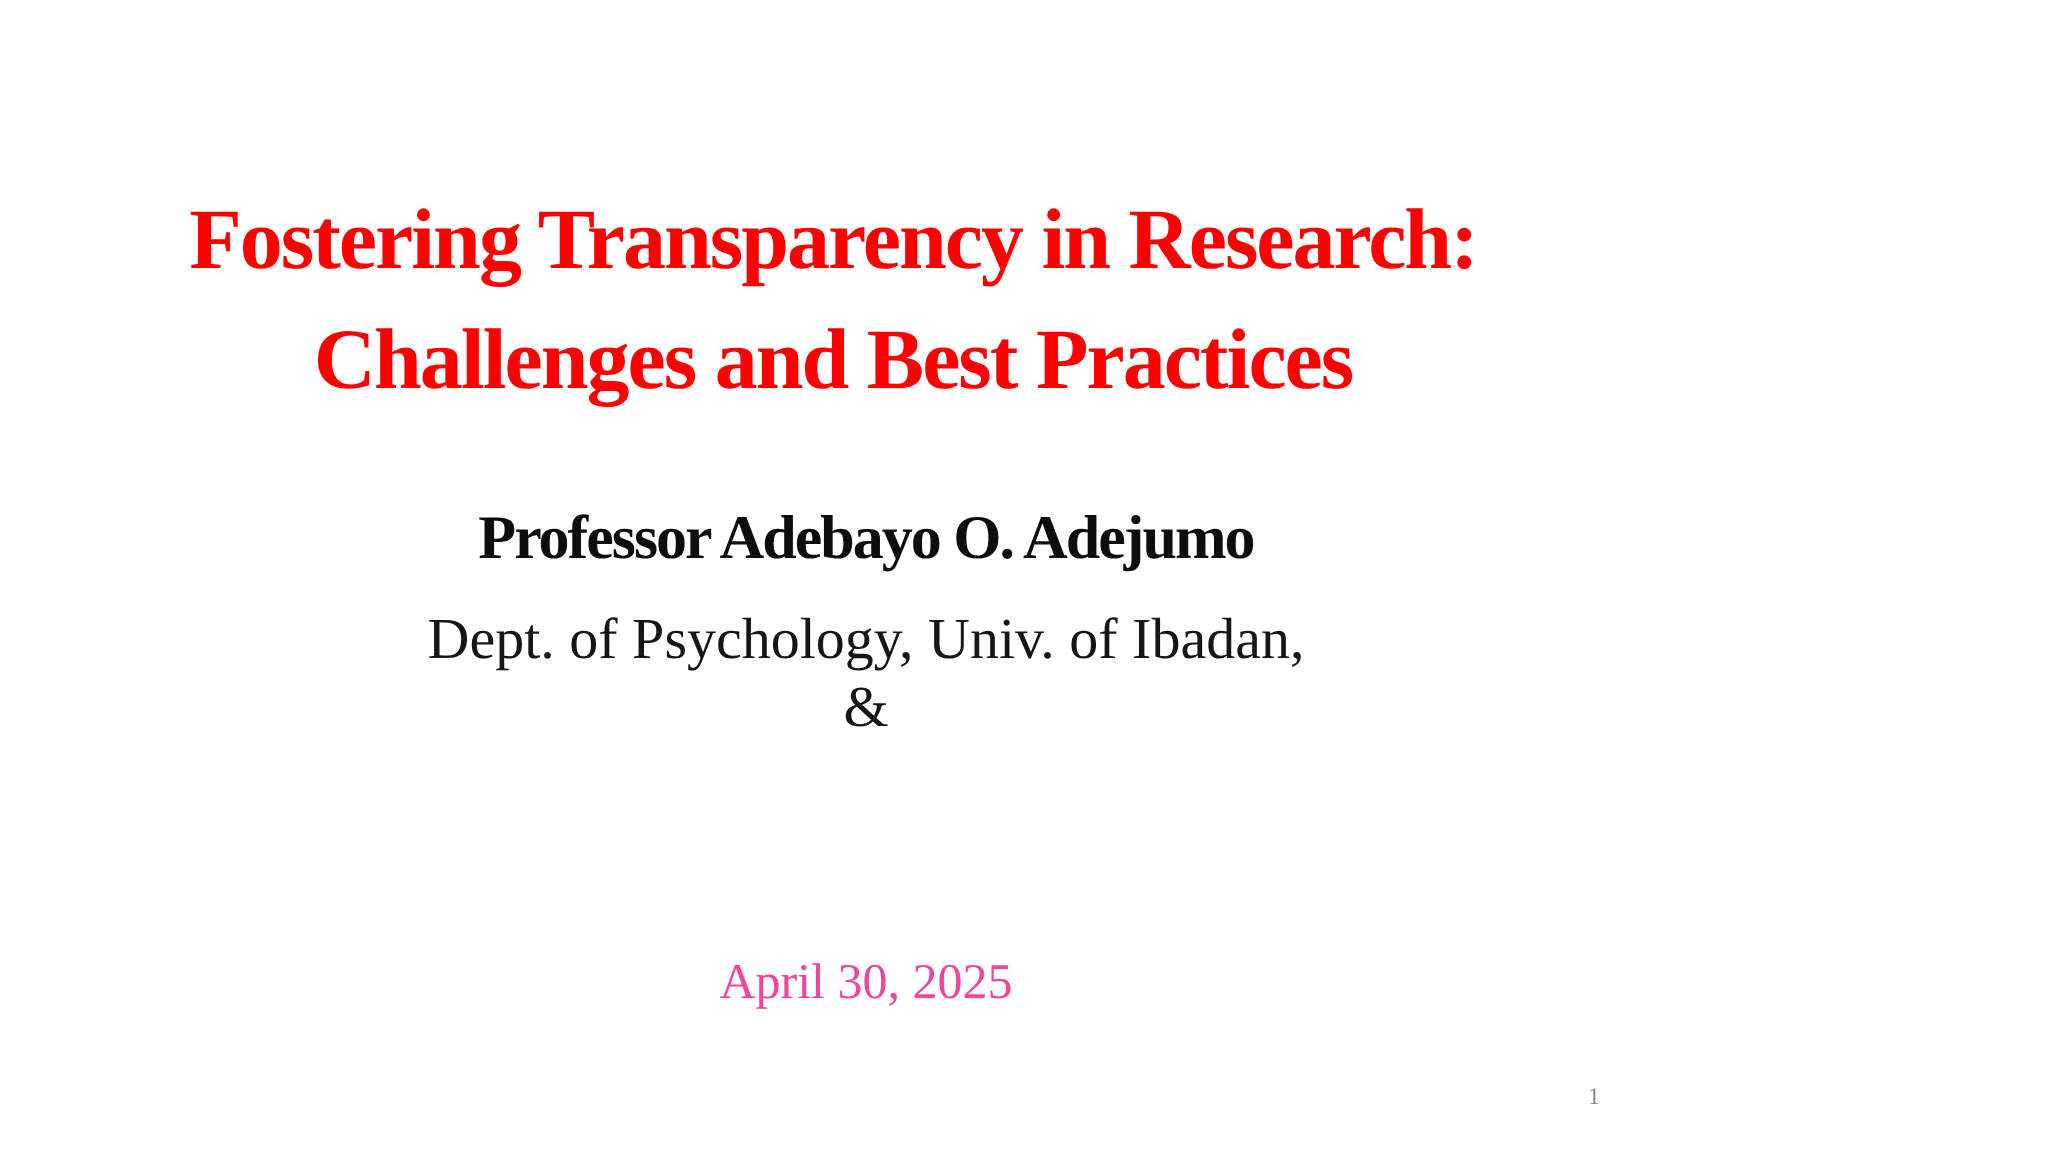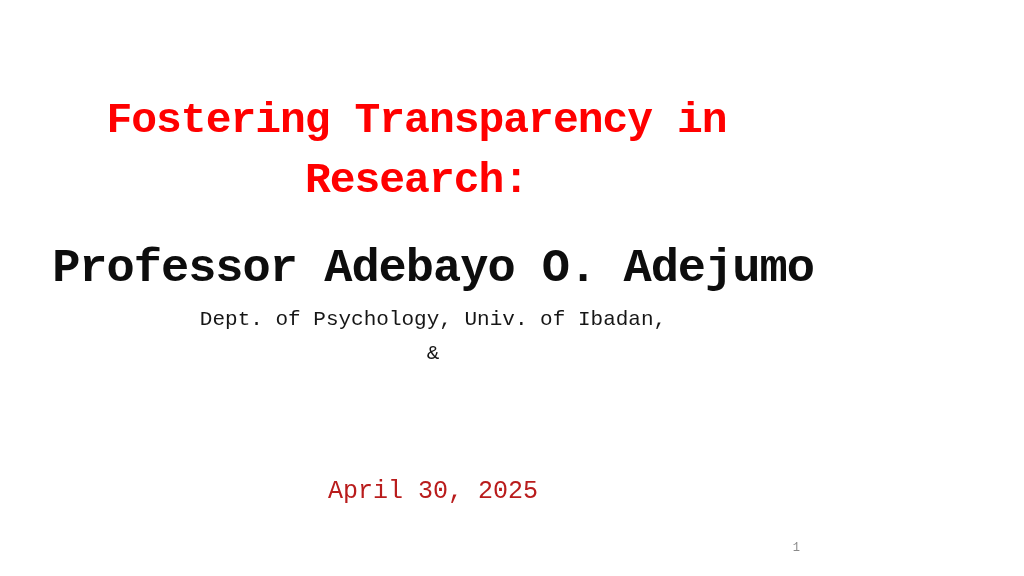--- a/index.html
+++ b/index.html
@@ -6,81 +6,82 @@
     margin: 0;
     padding: 0;
     background: #ffffff;
   }
   .slide {
     position: relative;
     width: 878px;
     height: 576px;
     background: #ffffff;
     overflow: hidden;
-    font-family: Liberation Mono, monospace;
+    font-family: Liberation Serif, serif;
   }
   .title-block {
     position: absolute;
     top: 91px;
     left: 0;
     right: 45px;
     text-align: center;
     font-weight: bold;
     font-size: 43px;
     line-height: 60px;
     letter-spacing: -1px;
   }
   .presenter {
     position: absolute;
     top: 241px;
     left: 0;
     right: 12px;
     text-align: center;
     font-weight: bold;
-    font-size: 47px;
+    font-size: 31px;
     line-height: 56px;
     letter-spacing: -1px;
     color: #0d0d0d;
   }
   .affiliation-block {
     position: absolute;
     top: 303px;
     left: 0;
     right: 12px;
     text-align: center;
-    font-size: 21px;
+    font-size: 29px;
     line-height: 34px;
     color: #161616;
   }
   .date-line {
     position: absolute;
     top: 475px;
     left: 0;
     right: 12px;
     text-align: center;
     font-size: 25px;
     line-height: 34px;
-    color: #b91c1c;
+    color: #ec4899;
   }
   .page-number {
     position: absolute;
     top: 540px;
     right: 78px;
     font-size: 12px;
     line-height: 16px;
     color: #8a8a8a;
   }
 </style>
 </head>
 <body>
 
 <div class="slide">
 
   <div class="title-block" style="color: rgb(255, 0, 0);">
     <div>Fostering Transparency in Research:</div>
+    <div>Challenges and Best Practices</div>
   </div>
 
   <div class="presenter">Professor Adebayo O. Adejumo</div>
 
   <div class="affiliation-block">
     <div>Dept. of Psychology, Univ. of Ibadan,</div>
     <div>&amp;</div>
   </div>
 
   <div class="date-line">April 30, 2025</div>

